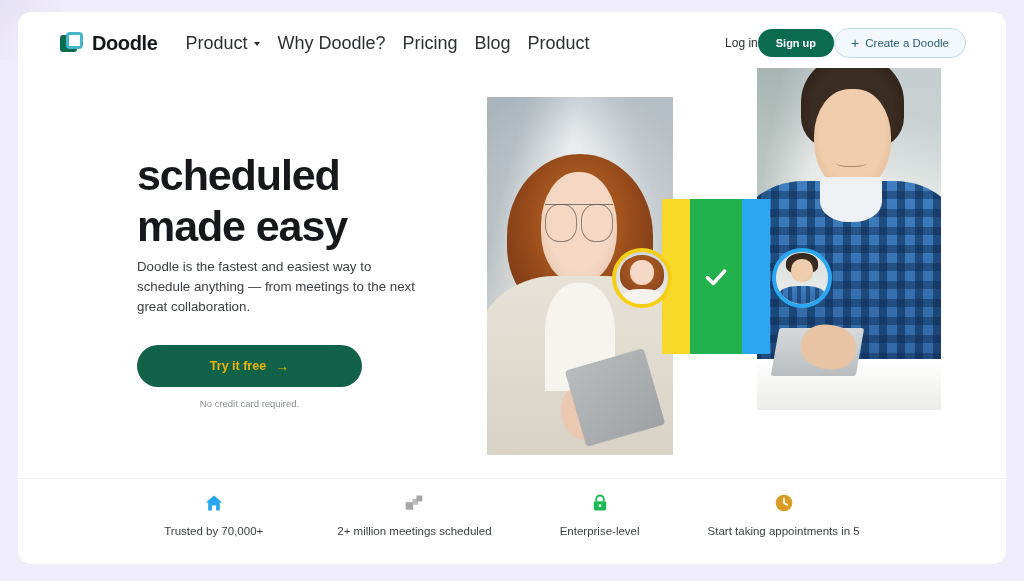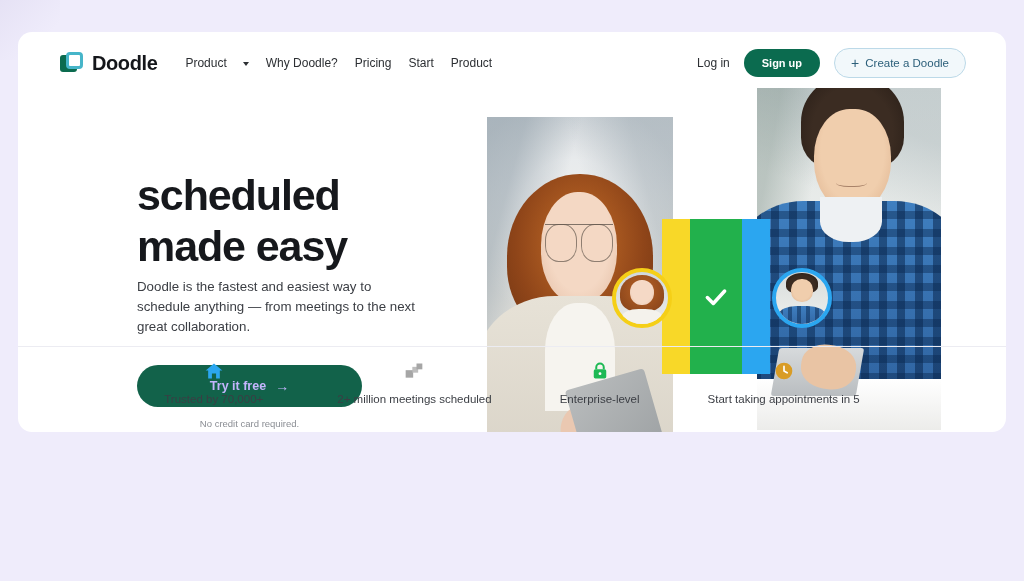--- a/index.html
+++ b/index.html
@@ -17,22 +17,22 @@
   }
   
   .corner-texture{
     position:absolute; left:0; top:0; width:60px; height:60px;
     background:linear-gradient(135deg,#e4e0f4 0%,#efecfb 70%);
     opacity:.85;
   }
 
   .page-card {
     position:absolute;
-    left:18px; top:32px;
-    width:988px; height:400px;
+    left:18px; top:12px;
+    width:988px; height:552px;
     background:#ffffff;
     border-radius:14px;
     overflow:hidden;
   }
 
   
   .site-header {
     position:absolute; left:0; top:0; width:100%; height:62px;
     display:flex; align-items:center;
   }
@@ -54,34 +54,34 @@
   }
   .brand-name {
     font-size:20px; font-weight:bold; color:#14161a; letter-spacing:-0.4px;
   }
 
   .main-nav {
     display:flex; align-items:center; gap:17px;
     margin-left:28px;
   }
   .nav-link {
-    font-size:12px; color:#2c2f33; text-decoration:none;
-    display:flex; align-items:center; gap:16px; white-space:nowrap;
+    font-size:18px; color:#2c2f33; text-decoration:none;
+    display:flex; align-items:center; gap:7px; white-space:nowrap;
   }
   .caret {
     display:inline-block; width:0; height:0;
     border-left:3.5px solid transparent;
     border-right:3.5px solid transparent;
     border-top:4px solid #2c2f33;
     margin-top:2px;
   }
 
   .header-actions {
     margin-left:auto; margin-right:40px;
-    display:flex; align-items:center; gap:14px;
+    display:flex; align-items:center; 
   }
   .login-link {
     font-size:12px; color:#2c2f33; text-decoration:none;
   }
   .signup-btn {
     background:#0b6b4f; color:#fff;
     font-size:11px; font-weight:bold;
     border:none; border-radius:16px;
     padding:8px 18px; cursor:pointer;
     white-space:nowrap;
@@ -106,21 +106,21 @@
   }
   .hero-sub {
     margin-top:6px;
     font-size:13.3px; line-height:1.52; color:#3b3e44;
     width:288px;
   }
   .cta-wrap { margin-top:27px; width:225px; }
   .cta-btn {
     display:flex; align-items:center; justify-content:center; gap:9px;
     width:225px; height:42px;
-    background:#12624a; color:#c4b5fd;
+    background:#12624a; color:#eab308;
     font-size:12.5px; font-weight:bold;
     border:none; border-radius:22px; cursor:pointer;
   }
   .arrow-icon { font-size:14px; line-height:1; }
   .cta-note {
     margin-top:11px; text-align:center;
     font-size:9.5px; color:#8a8d93;
   }
 
   
@@ -350,21 +350,21 @@
           <span>Product</span>
           <span class="caret"></span>
         </a>
         <a class="nav-link" href="#">
           <span>Why Doodle?</span>
         </a>
         <a class="nav-link" href="#">
           <span>Pricing</span>
         </a>
         <a class="nav-link" href="#">
-          <span>Start</span>
+          <span>Blog</span>
         </a>
         <a class="nav-link" href="#">
           <span>Product</span>
         </a>
       </nav>
 
       <div class="header-actions">
         <a class="login-link" href="#">Log in</a>
         <button class="signup-btn">Sign up</button>
         <button class="create-btn">

